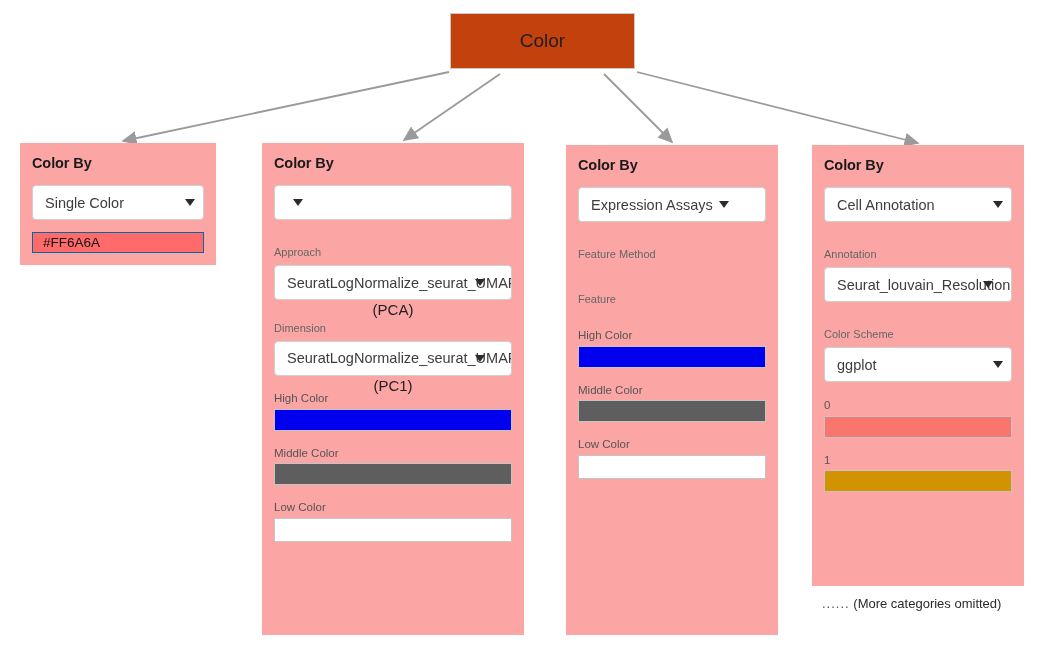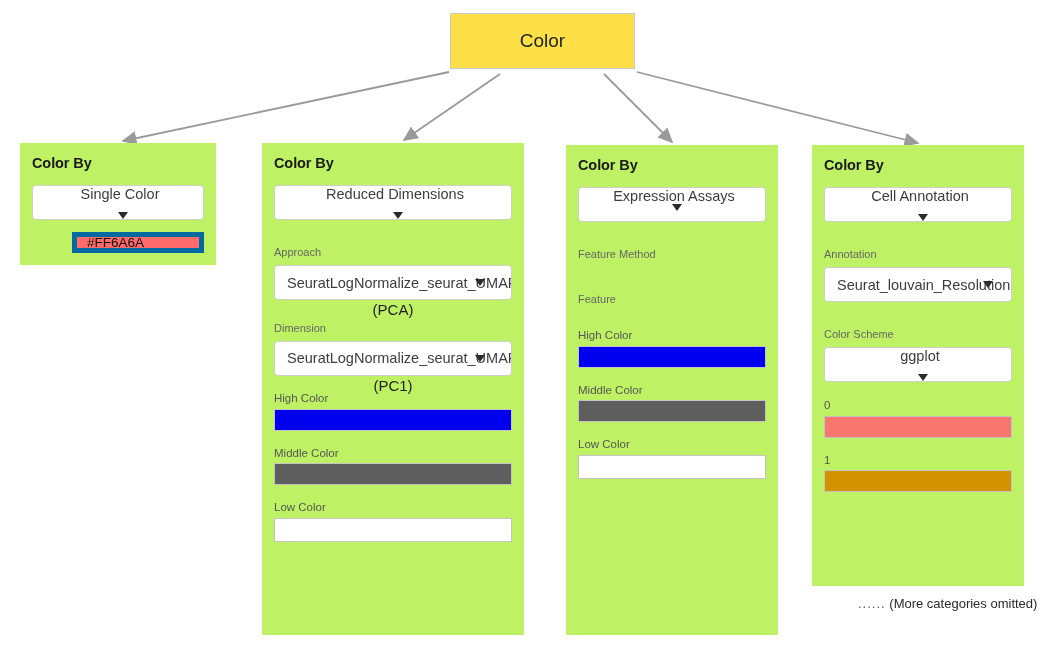--- a/index.html
+++ b/index.html
@@ -20,35 +20,35 @@
     width: 1041px;
     height: 649px;
     pointer-events: none;
   }
   .root-box {
     position: absolute;
     left: 450px;
     top: 13px;
     width: 185px;
     height: 56px;
-    background: #fde047;
+    background: #c2410c;
     border: 1px solid #c9c9c9;
     display: flex;
     align-items: center;
     justify-content: center;
     box-sizing: border-box;
   }
   .root-box-label {
     font-size: 19px;
     color: #1f1f1f;
     font-weight: 400;
   }
   .panel {
     position: absolute;
-    background: #bef264;
+    background: #fca5a5;
     box-sizing: border-box;
     padding: 12px 12px 14px 12px;
   }
   .panel-title {
     font-size: 14.5px;
     font-weight: bold;
     color: #1a1a1a;
     margin: 0 0 14px 0;
     letter-spacing: -0.1px;
   }
@@ -71,21 +71,20 @@
     border-radius: 4px;
     height: 35px;
     display: flex;
     align-items: center;
     padding: 0 8px 0 12px;
     box-sizing: border-box;
     font-size: 14.5px;
     color: #3d3d3d;
     white-space: nowrap;
     overflow: hidden;
-    flex-direction: column;
   }
   .select-box .sel-text {
     flex: 0 0 auto;
   }
   .select-box.spread .sel-text {
     flex: 1 1 auto;
   }
   .caret {
     margin-left: 6px;
     width: 0; height: 0;
@@ -134,30 +133,28 @@
   .swatch.tall {
     height: 24px;
   }
   .hex-field {
     height: 21px;
     display: flex;
     align-items: center;
     padding-left: 10px;
     font-size: 13.5px;
     color: #101010;
-    border: 5px solid #0369a1;
-    box-sizing: border-box;
-    margin-left: 40px;
+    border: 1px solid #0369a1;
+    box-sizing: border-box;
   }
   .omitted-note {
     position: absolute;
     font-size: 13px;
     color: #2a2a2a;
     white-space: nowrap;
-    margin-left: 36px;
   }
   .dots {
     letter-spacing: 1px;
     color: #555;
   }
 </style>
 </head>
 <body>
 
 <svg id="arrows" viewBox="0 0 1041 649">
@@ -184,21 +181,20 @@
   </div>
   <div style="height:12px"></div>
   <div class="hex-field" id="p1-hex" style="background: rgb(255, 106, 106);">
     <span>#FF6A6A</span>
   </div>
 </div>
 
 <div class="panel" style="left:262px; top:143px; width:262px; height:492px;">
   <div class="panel-title">Color By</div>
   <div class="select-box spread">
-    <span class="sel-text">Reduced Dimensions</span>
     <span class="caret"></span>
   </div>
   <div style="height:26px"></div>
   <div class="field-label">Approach</div>
   <div class="text-box">
     <span class="overflow-text">SeuratLogNormalize_seurat_UMAP</span>
     <span class="caret" style="right:26px;"></span>
   </div>
   <div class="paren-note">(PCA)</div>
   <div style="height:3px"></div>

